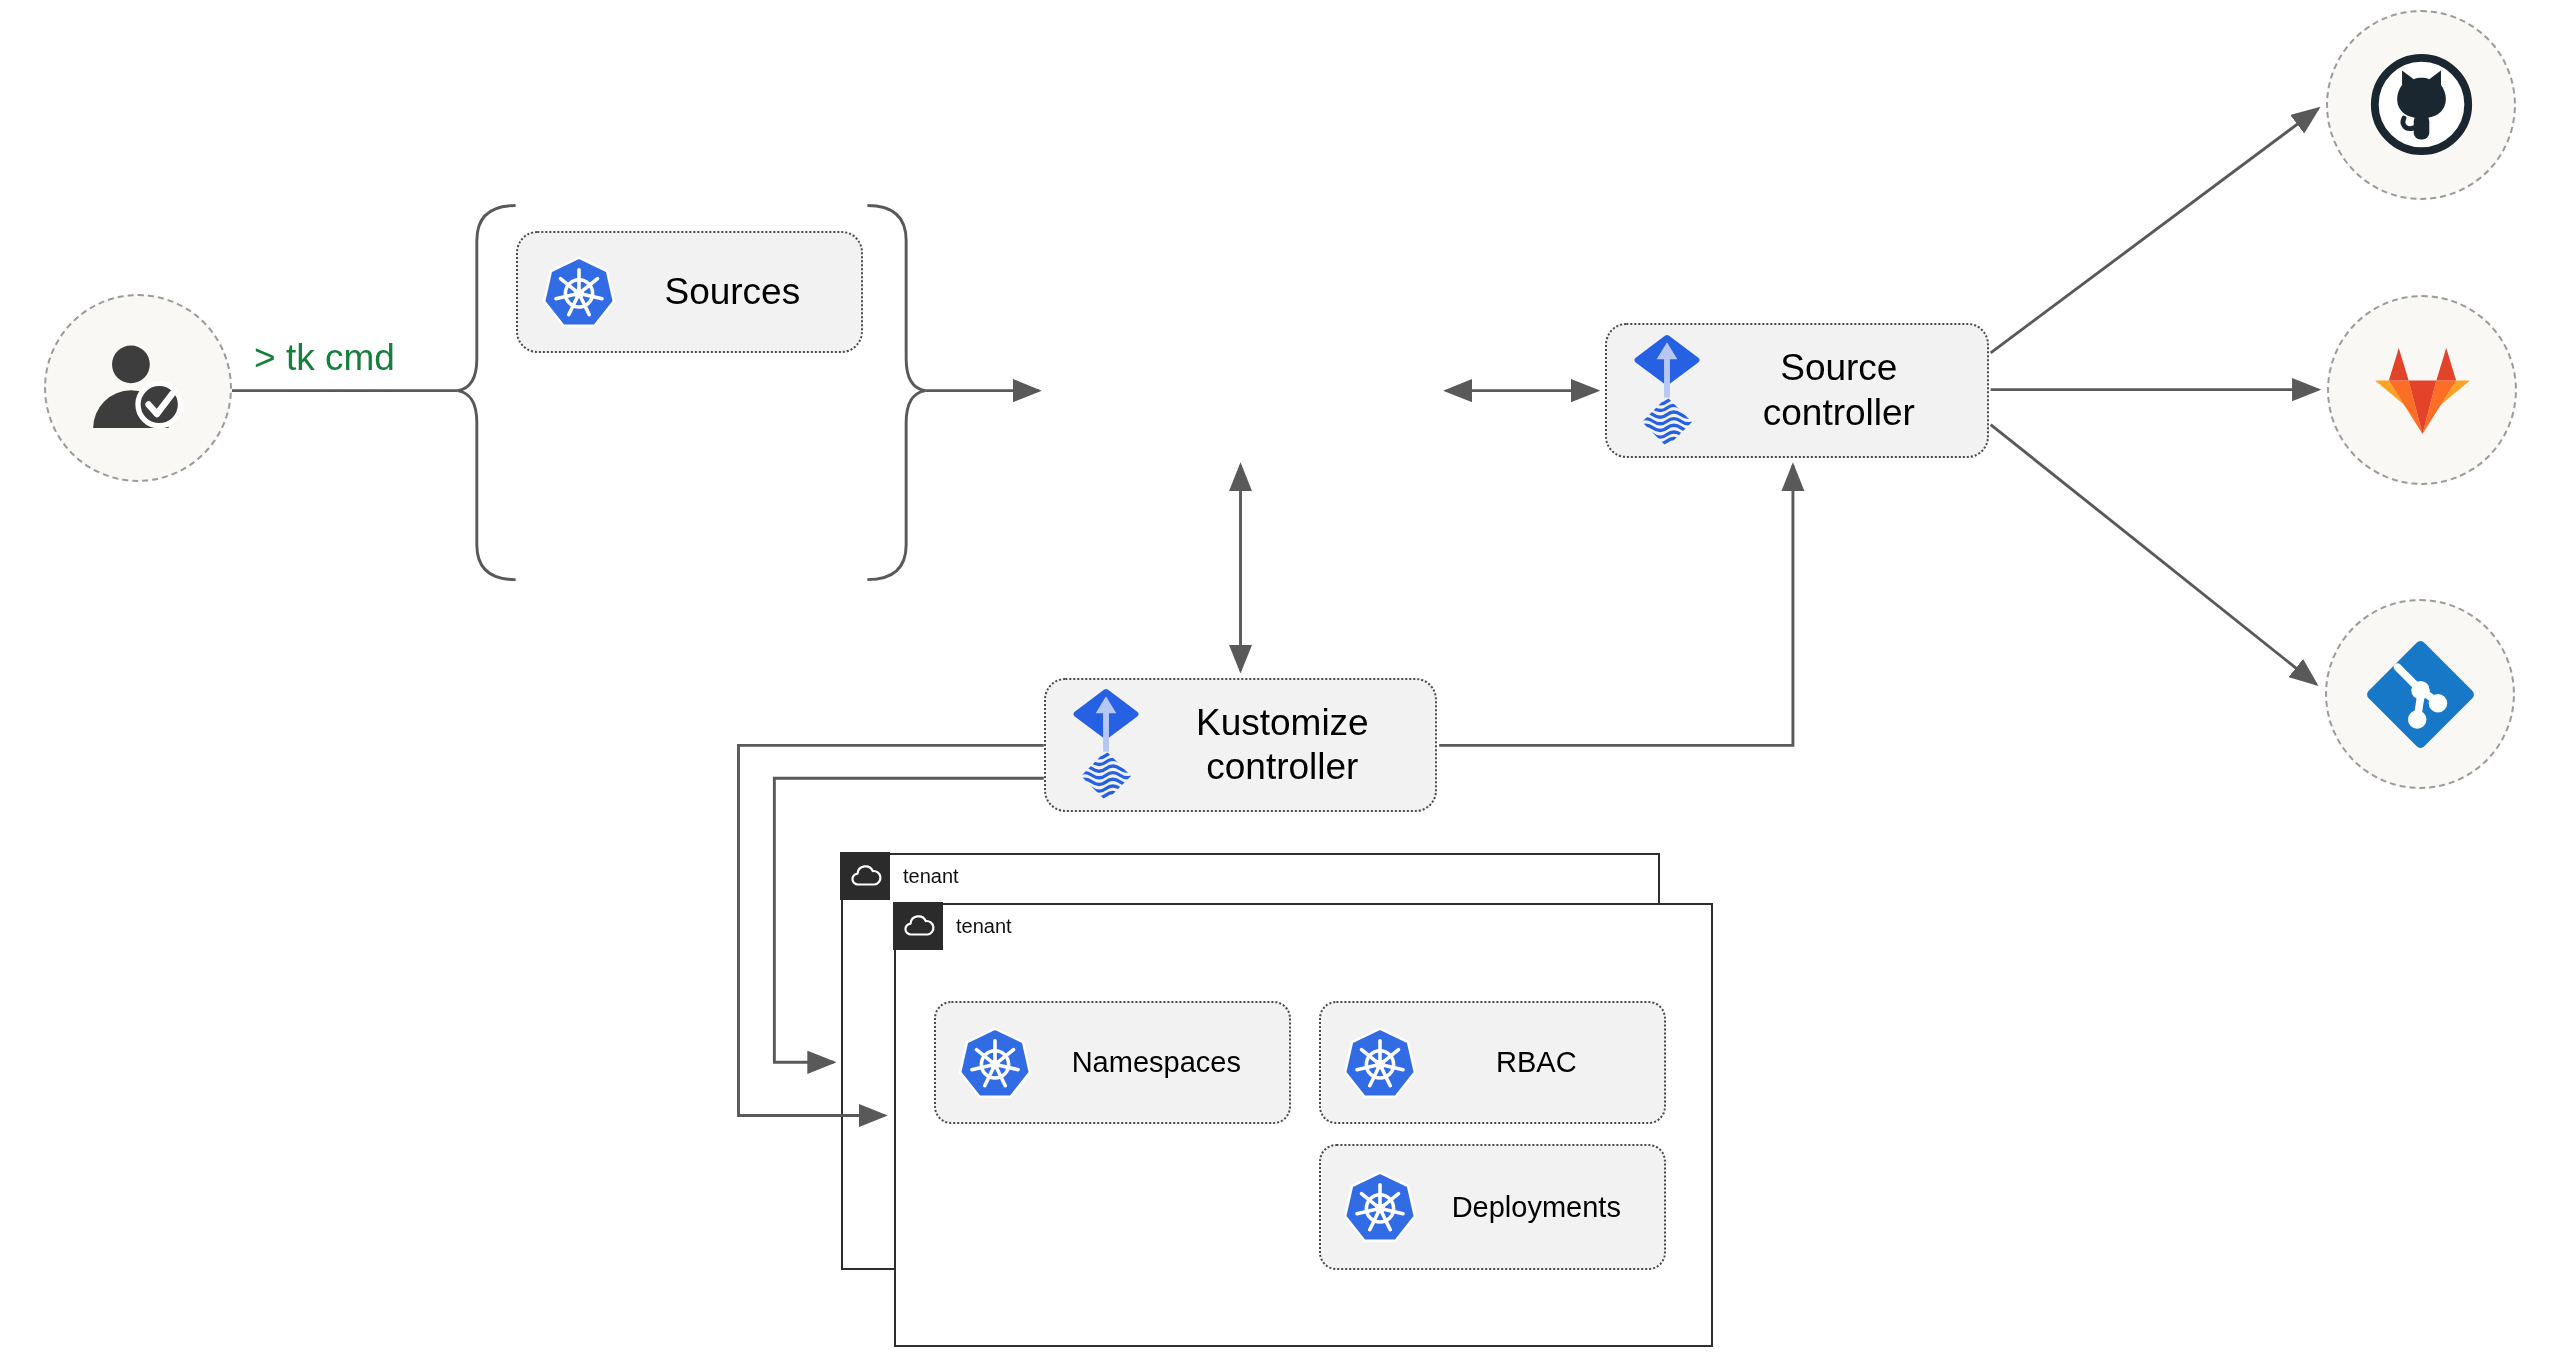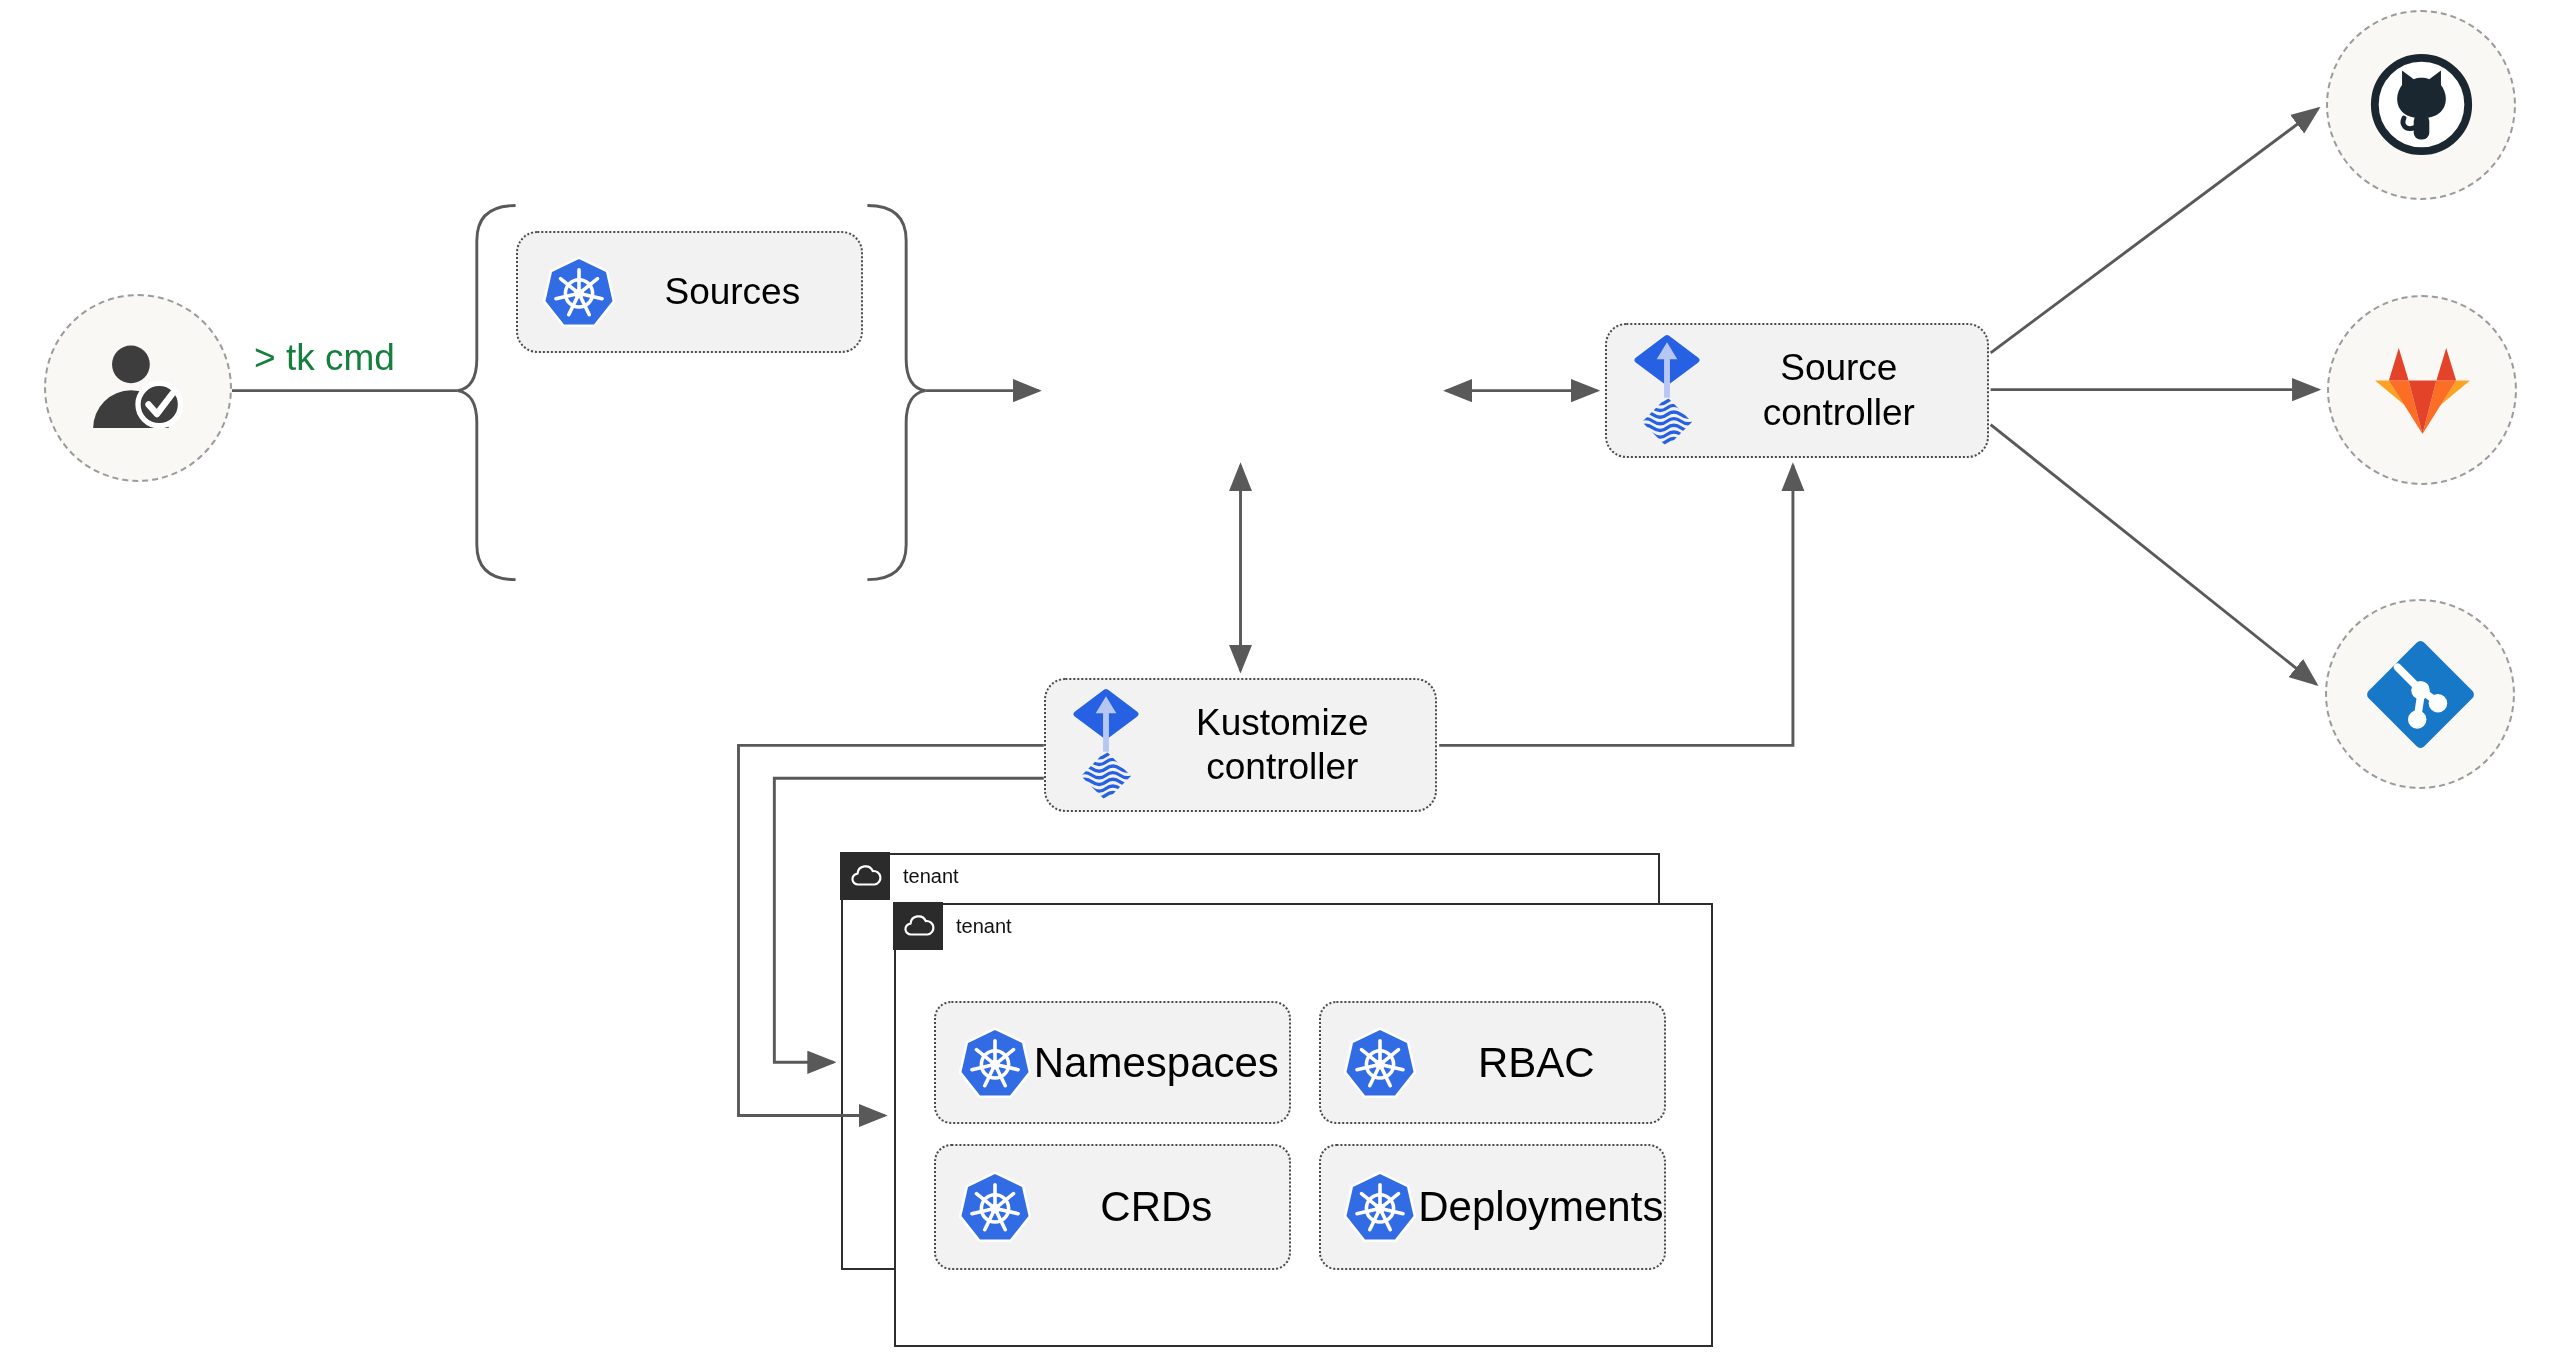--- a/index.html
+++ b/index.html
@@ -30,21 +30,21 @@
   .window{position:absolute;box-sizing:border-box;background:#fff;border:2.9px solid #2e2e2e;}
   .win-back{z-index:1;}
   .win-front{z-index:2;}
   .tab{position:absolute;left:-2.9px;top:-2.9px;width:50px;height:48px;background:#2b2b2b;
        display:flex;align-items:center;justify-content:center;}
   .tlabel{position:absolute;left:60px;top:-2.9px;height:48px;line-height:48px;font-size:20px;color:#111;}
 
   
   .resource{position:absolute;display:flex;align-items:center;box-sizing:border-box;
             background:var(--box-fill,#f2f2f2);border:2.9px dotted #4a4a4a;border-radius:17.4px;padding:0 9.7px;}
-  .resource .lbl{flex:1;text-align:center;font-size:42px;color:#000;}
+  .resource .lbl{flex:1;text-align:center;font-size:29px;color:#000;}
   .resource .nicon{flex:0 0 auto;margin-left:11.6px;}
 
   
   .k8s-bg{fill:var(--kubernetes-blue,#326ce5);stroke:#fff;stroke-width:3.5;}
   .k8s-stroke{stroke:#fff;stroke-width:5;fill:none;stroke-linecap:round;}
   .k8s-fill{fill:#fff;}
   .flux-solid{fill:var(--flux-blue,#2761e3);stroke:var(--flux-blue,#2761e3);stroke-width:8;stroke-linejoin:round;}
   .flux-wave{stroke:var(--flux-blue,#2761e3);stroke-width:4.5;fill:none;stroke-linecap:round;}
   .flux-arrow{fill:var(--flux-arrow-light,#b5c7f2);}
   .person{fill:#3d3d3d;}
@@ -219,29 +219,20 @@
     <div class="resource" style="left:423px;top:96px;width:347px;height:123px;">
       <svg class="nicon" width="76" height="78" viewBox="-3 -3 106 106">
         <polygon class="k8s-bg" points="50,2 89.1,20.8 98.7,63.1 71.7,97.1 28.3,97.1 1.3,63.1 10.9,20.8"></polygon>
         <circle class="k8s-stroke" cx="50" cy="52" r="19"></circle>
         <path class="k8s-stroke" d="M50 45 L50 19 M55.5 47.6 L75.8 31.4 M56.8 53.6 L82.2 59.3 M53 58.3 L64.3 81.7 M47 58.3 L35.7 81.7 M43.2 53.6 L17.8 59.3 M44.5 47.6 L24.2 31.4"></path>
         <circle class="k8s-fill" cx="50" cy="52" r="7"></circle>
       </svg>
       <span class="lbl">RBAC</span>
     </div>
 
-    <div class="resource" style="left:38px;top:239px;width:357px;height:126px;">
-      <svg class="nicon" width="76" height="78" viewBox="-3 -3 106 106">
-        <polygon class="k8s-bg" points="50,2 89.1,20.8 98.7,63.1 71.7,97.1 28.3,97.1 1.3,63.1 10.9,20.8"></polygon>
-        <circle class="k8s-stroke" cx="50" cy="52" r="19"></circle>
-        <path class="k8s-stroke" d="M50 45 L50 19 M55.5 47.6 L75.8 31.4 M56.8 53.6 L82.2 59.3 M53 58.3 L64.3 81.7 M47 58.3 L35.7 81.7 M43.2 53.6 L17.8 59.3 M44.5 47.6 L24.2 31.4"></path>
-        <circle class="k8s-fill" cx="50" cy="52" r="7"></circle>
-      </svg>
-      <span class="lbl">CRDs</span>
-    </div>
 
     <div class="resource" style="left:423px;top:239px;width:347px;height:126px;">
       <svg class="nicon" width="76" height="78" viewBox="-3 -3 106 106">
         <polygon class="k8s-bg" points="50,2 89.1,20.8 98.7,63.1 71.7,97.1 28.3,97.1 1.3,63.1 10.9,20.8"></polygon>
         <circle class="k8s-stroke" cx="50" cy="52" r="19"></circle>
         <path class="k8s-stroke" d="M50 45 L50 19 M55.5 47.6 L75.8 31.4 M56.8 53.6 L82.2 59.3 M53 58.3 L64.3 81.7 M47 58.3 L35.7 81.7 M43.2 53.6 L17.8 59.3 M44.5 47.6 L24.2 31.4"></path>
         <circle class="k8s-fill" cx="50" cy="52" r="7"></circle>
       </svg>
       <span class="lbl">Deployments</span>
     </div>

